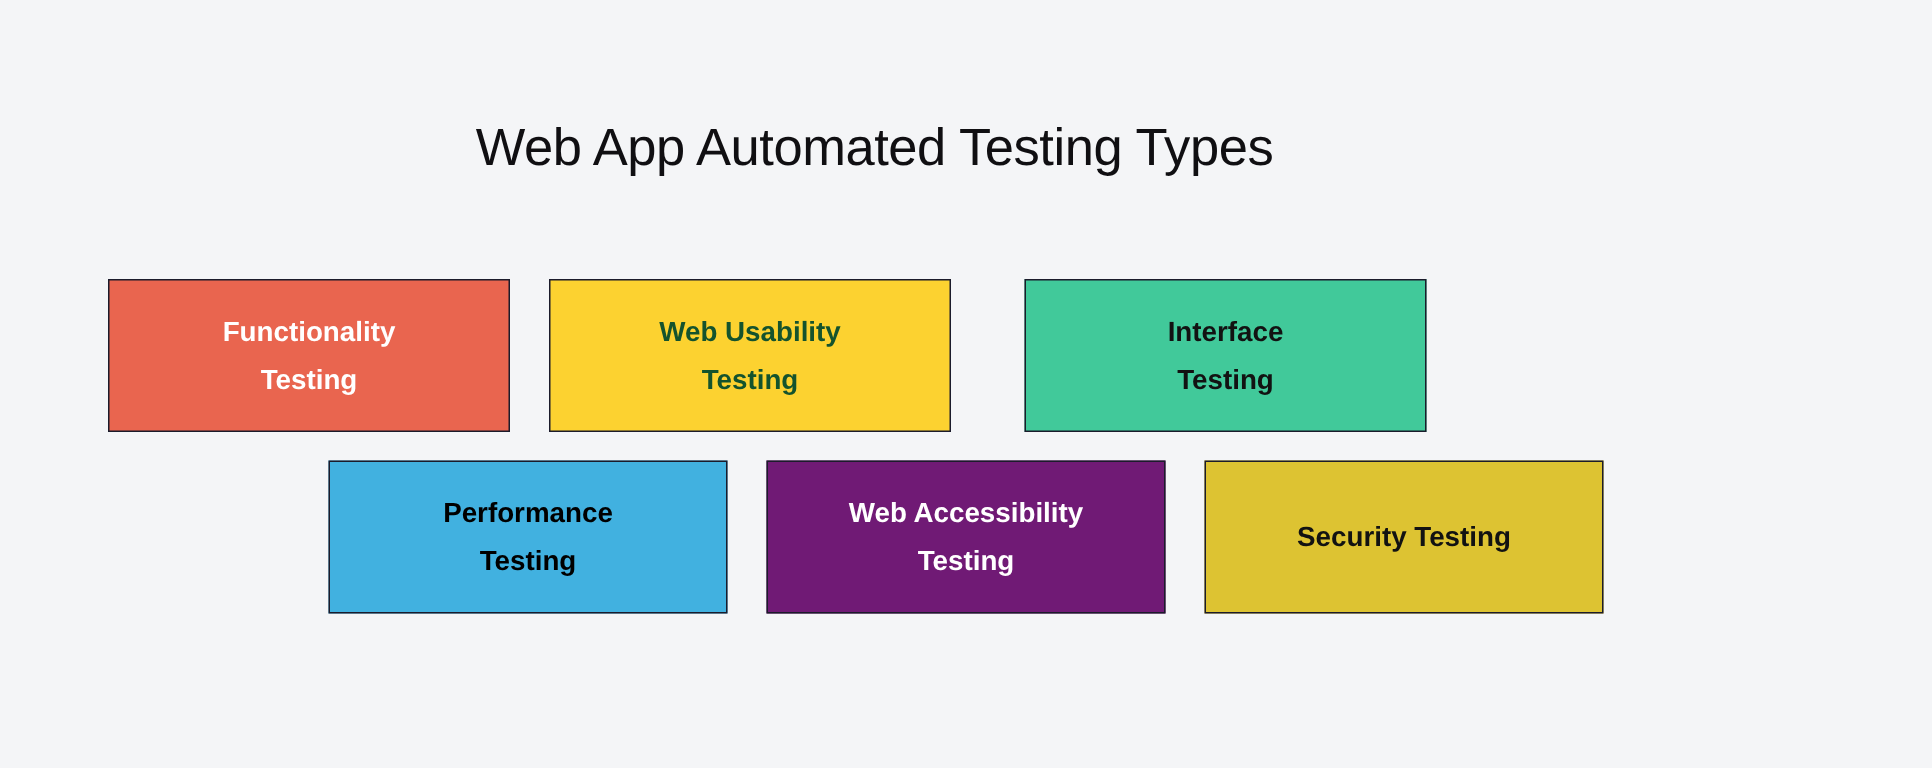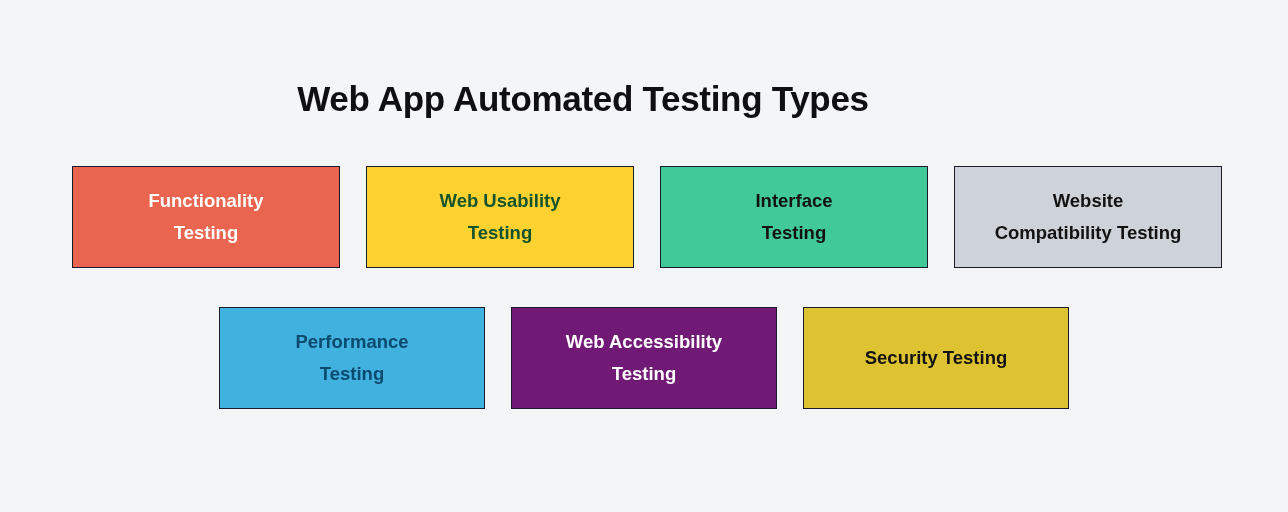--- a/index.html
+++ b/index.html
@@ -19,35 +19,35 @@
     height: 512px;
     background: #f4f5f7;
   }
   .title {
     position: absolute;
     left: 0;
     top: 76px;
     width: 1166px;
     text-align: center;
     font-size: 35px;
-    font-weight: 700;
+    font-weight: 400;
     letter-spacing: -0.3px;
     color: #100f12;
     line-height: 46px;
     white-space: nowrap;
   }
   .row {
     position: absolute;
     display: flex;
     flex-direction: row;
     align-items: flex-start;
   }
   .row-1 {
     left: 72px;
-    top: 166px;
+    top: 186px;
     gap: 26px;
   }
   .row-2 {
     left: 219px;
     top: 307px;
     gap: 26px;
   }
   .box {
     box-sizing: border-box;
     height: 102px;
@@ -77,32 +77,28 @@
 
   <div class="row row-1">
     <div class="box w268" style="background: rgb(233, 101, 79); color: rgb(255, 255, 255); border-color: rgb(27, 27, 43);">
       <span class="box-label">Functionality
 Testing</span>
     </div>
     <div class="box w268" style="background: rgb(252, 210, 48); color: #14532d; border-color: rgb(27, 27, 43);">
       <span class="box-label">Web Usability
 Testing</span>
     </div>
-    <div class="box w268" style="background: rgb(65, 201, 154); color: rgb(18, 18, 18); border-color: rgb(27, 27, 43);">
+    <div class="box w268" style="background: rgb(65, 201, 154); color: rgb(18, 18, 18); border-color: rgb(27, 27, 43); margin-left: 23px;">
       <span class="box-label">Interface
 Testing</span>
-    </div>
-    <div class="box w268" style="background: rgb(206, 211, 218); color: rgb(18, 18, 18); border-color: rgb(27, 27, 43);">
-      <span class="box-label">Website
-Compatibility Testing</span>
     </div>
   </div>
 
   <div class="row row-2">
-    <div class="box w266" style="background: rgb(65, 177, 224); color: #0c4a6e; border-color: rgb(27, 27, 43);">
+    <div class="box w266" style="background: rgb(65, 177, 224); color: #000000; border-color: rgb(27, 27, 43);">
       <span class="box-label">Performance
 Testing</span>
     </div>
     <div class="box w266" style="background: #701a75; color: rgb(255, 255, 255); border-color: rgb(27, 27, 43);">
       <span class="box-label">Web Accessibility
 Testing</span>
     </div>
     <div class="box w266" style="background: rgb(221, 195, 50); color: rgb(18, 18, 18); border-color: rgb(27, 27, 43);">
       <span class="box-label">Security Testing</span>
     </div>

